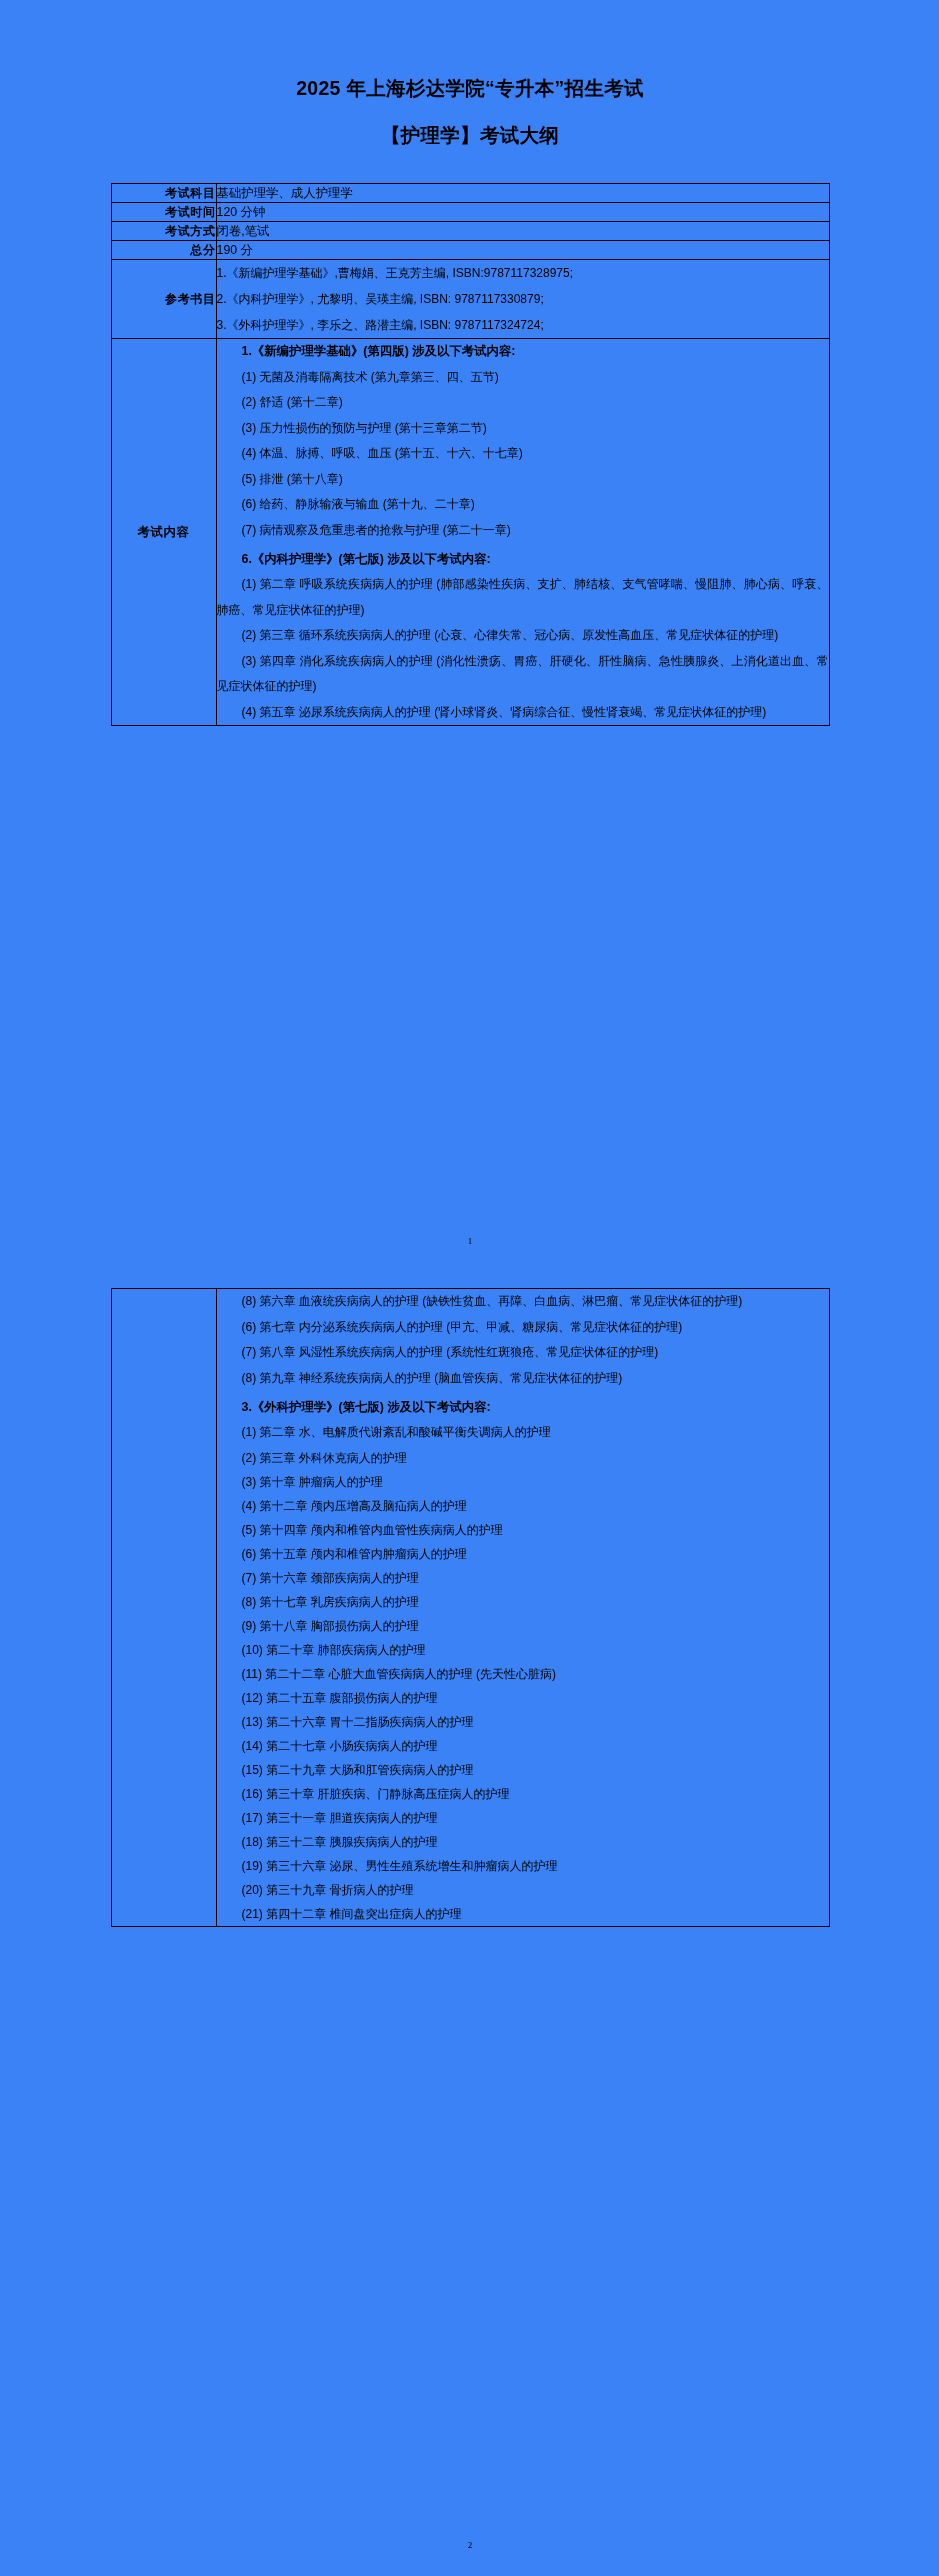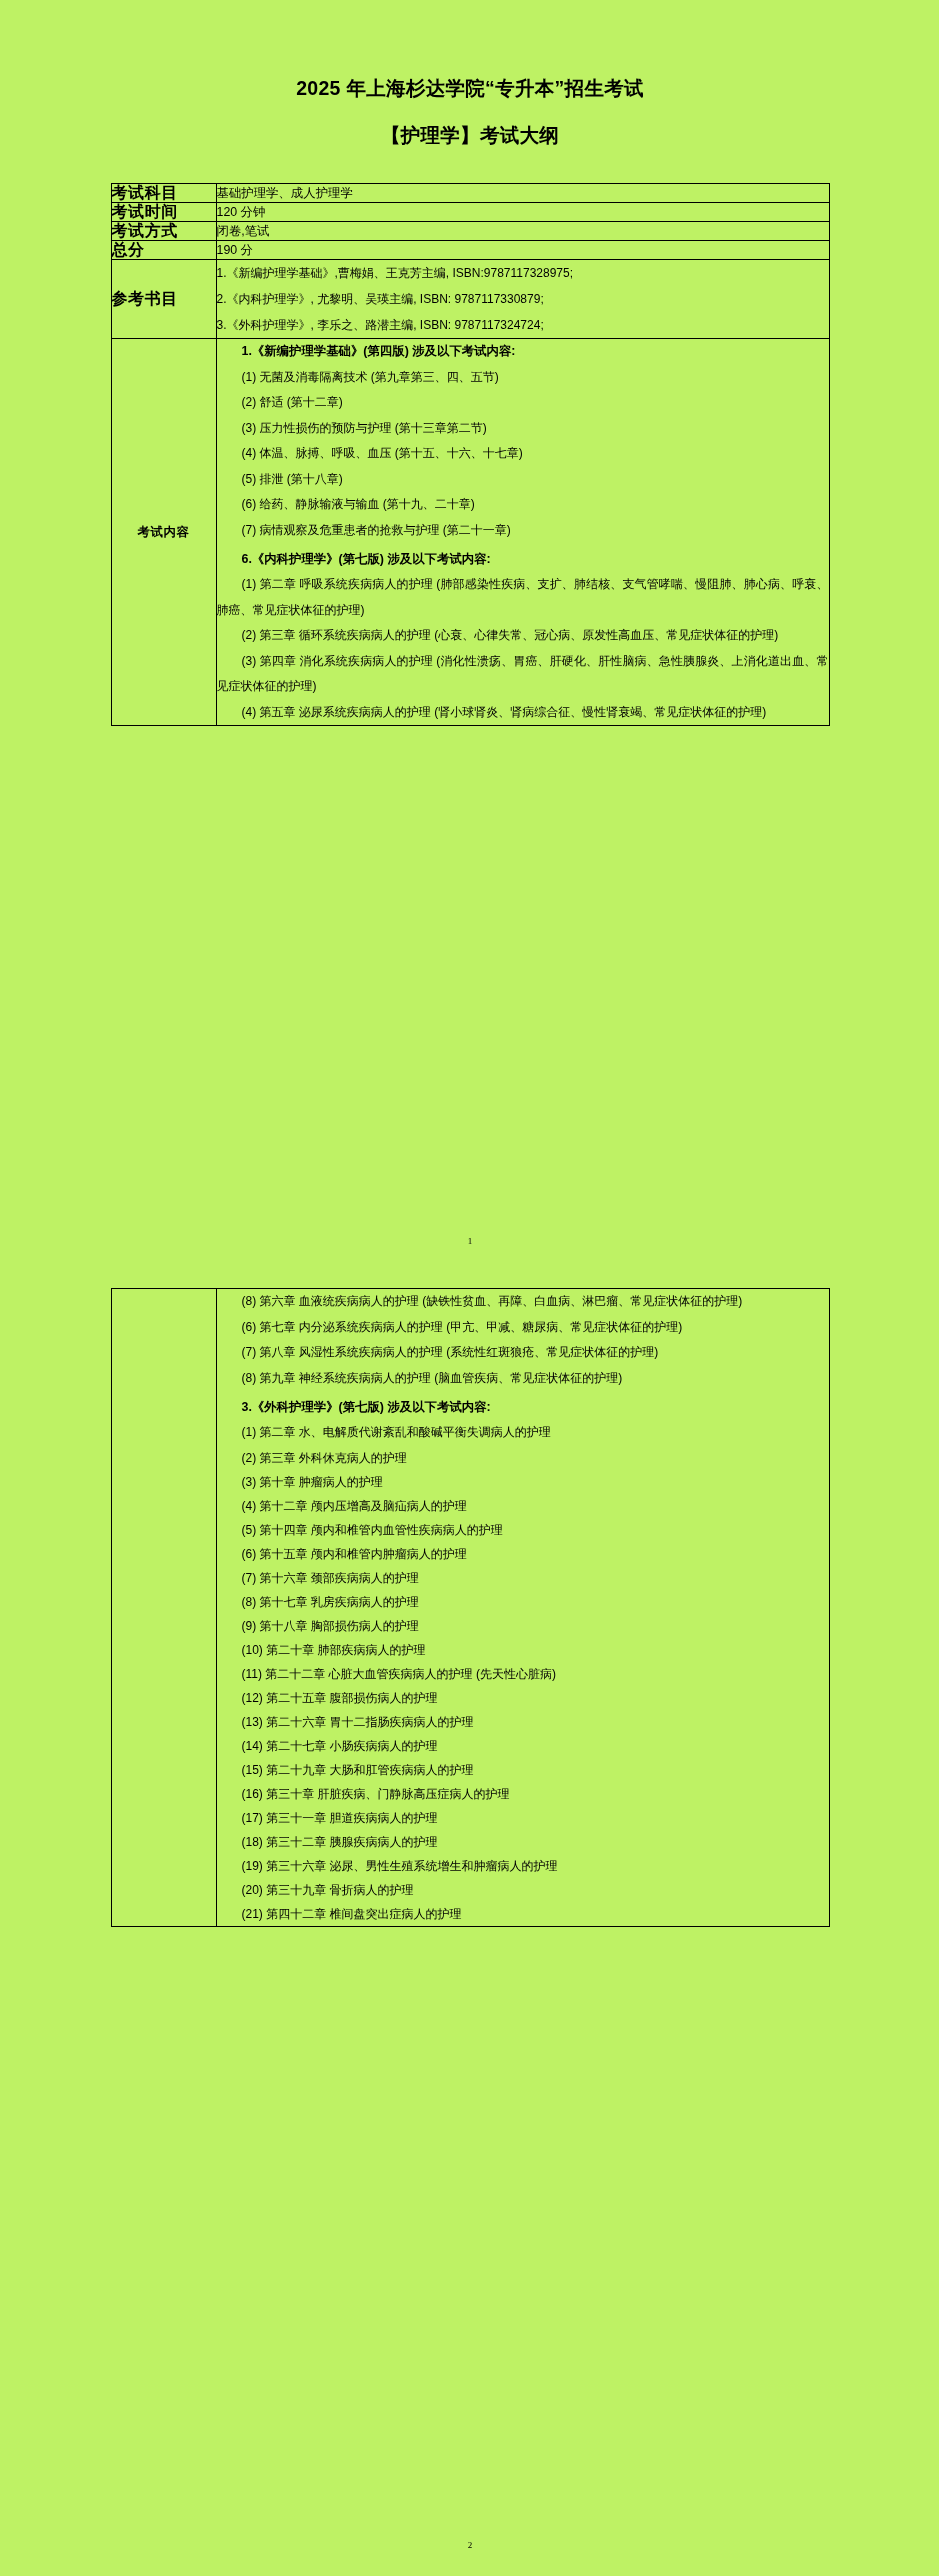--- a/index.html
+++ b/index.html
@@ -10,21 +10,21 @@
   body {
     width: 940px;
     font-family: "Liberation Serif", "DejaVu Serif", serif;
     color: #000000;
     -webkit-font-smoothing: antialiased;
   }
   .page {
     position: relative;
     width: 940px;
     box-sizing: border-box;
-    background: #bef264;
+    background: #3b82f6;
   }
   .page-1 { height: 1288px; padding-top: 0; }
   .page-2 { height: 1288px; padding-top: 0; }
 
   
   .title-block {
     padding-top: 72px;
     text-align: center;
   }
   .title-line {
@@ -47,24 +47,24 @@
   .page-1 .doc-table { margin-top: 31px; }
 
   .doc-table td {
     border: 0.9px solid #000;
     vertical-align: middle;
     padding: 0;
   }
   .col-label { width: 104px; }
 
   .cell-label {
-    text-align: left;
-    font-family: "Liberation Sans", "DejaVu Sans", sans-serif;
-    font-weight: bold;
-    font-size: 16px;
+    text-align: right;
+    font-family: "Liberation Sans", "DejaVu Sans", sans-serif;
+    font-weight: bold;
+    font-size: 12px;
     letter-spacing: 0.6px;
     line-height: 18px;
     color: #000;
   }
 
   .cell-value {
     font-size: 12.4px;
     line-height: 18px;
     font-family: "Liberation Sans", "DejaVu Sans", sans-serif;
     padding: 13px 6px;

